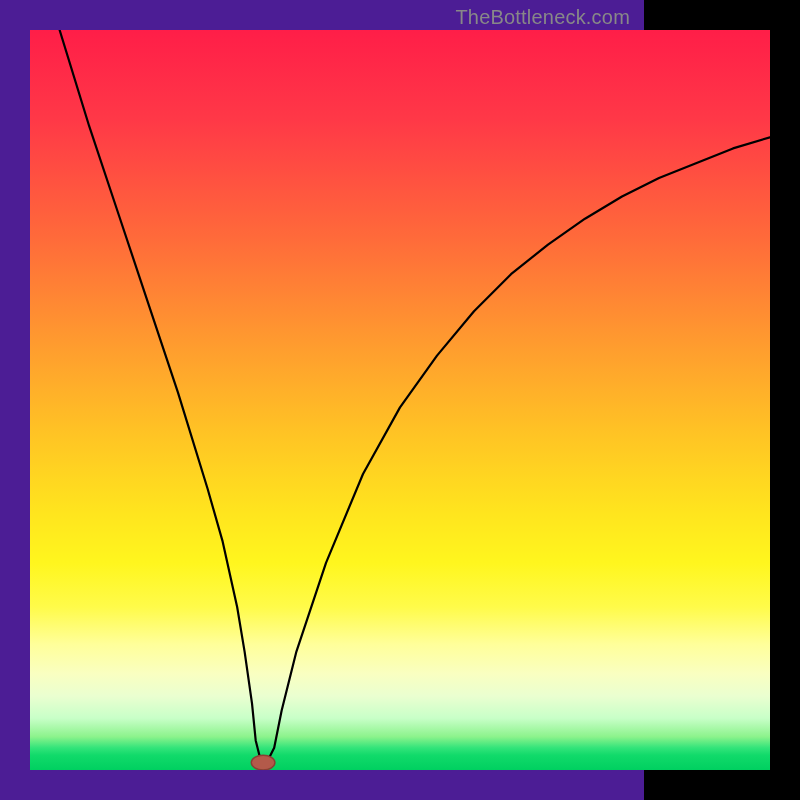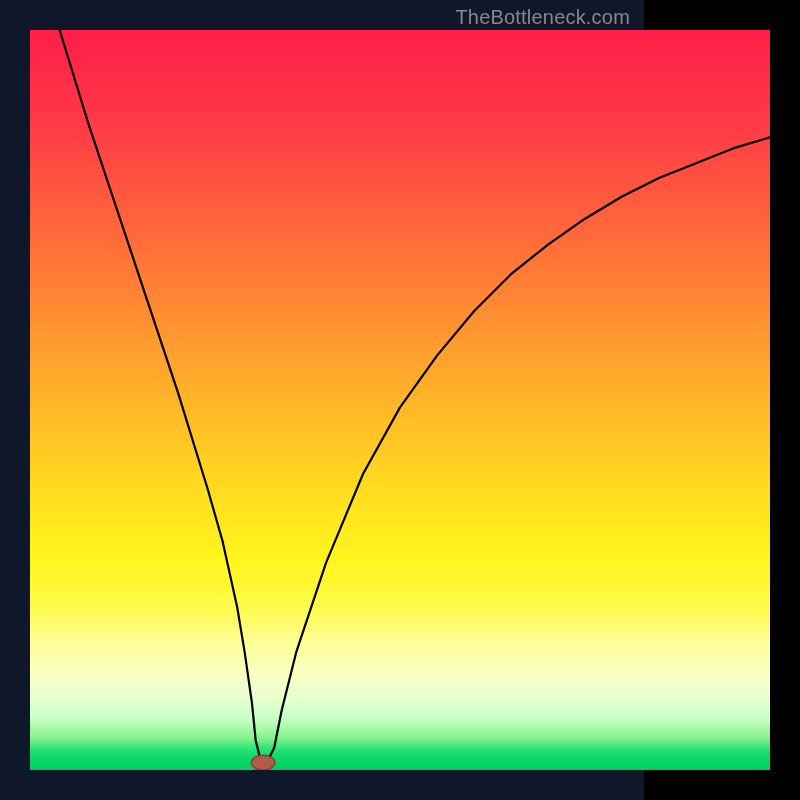--- a/index.html
+++ b/index.html
@@ -8,21 +8,21 @@
     width: 800px;
     height: 800px;
     background: #000;
     font-family: Arial, Helvetica, sans-serif;
     overflow: hidden;
   }
   .frame {
     position: relative;
     width: 644px;
     height: 800px;
-    background: #0f172a;
+    background: #4c1d95;
   }
   .plot-area {
     position: absolute;
     left: 30px;
     top: 30px;
     width: 740px;
     height: 740px;
     overflow: hidden;
   }
   .gradient-bg {

